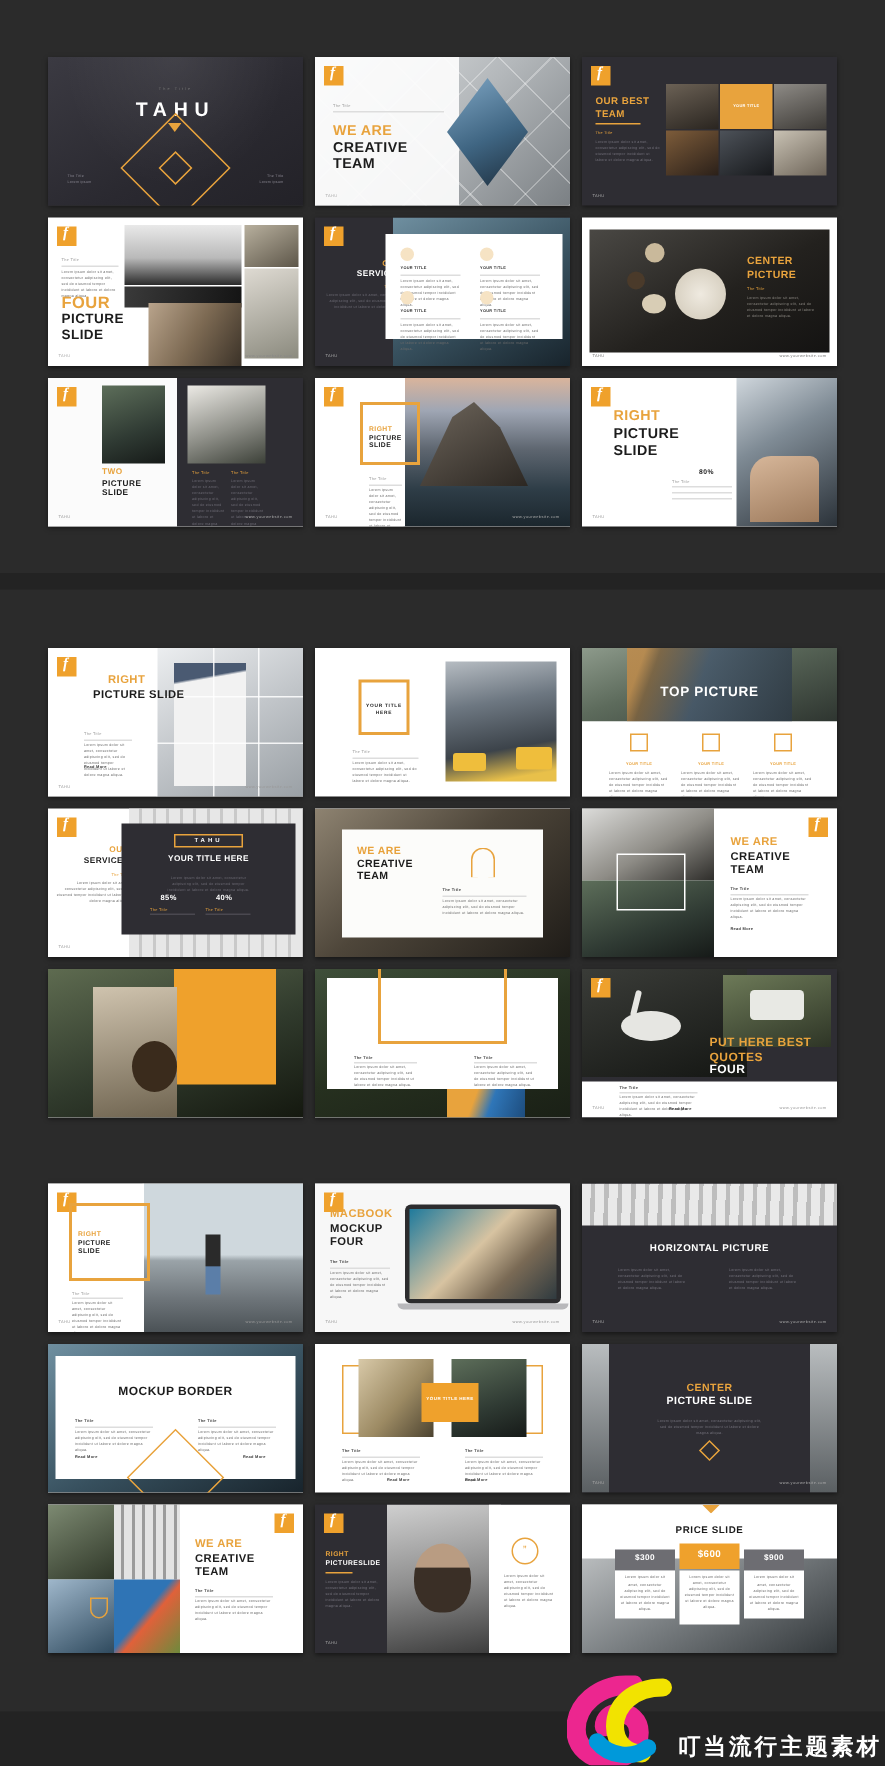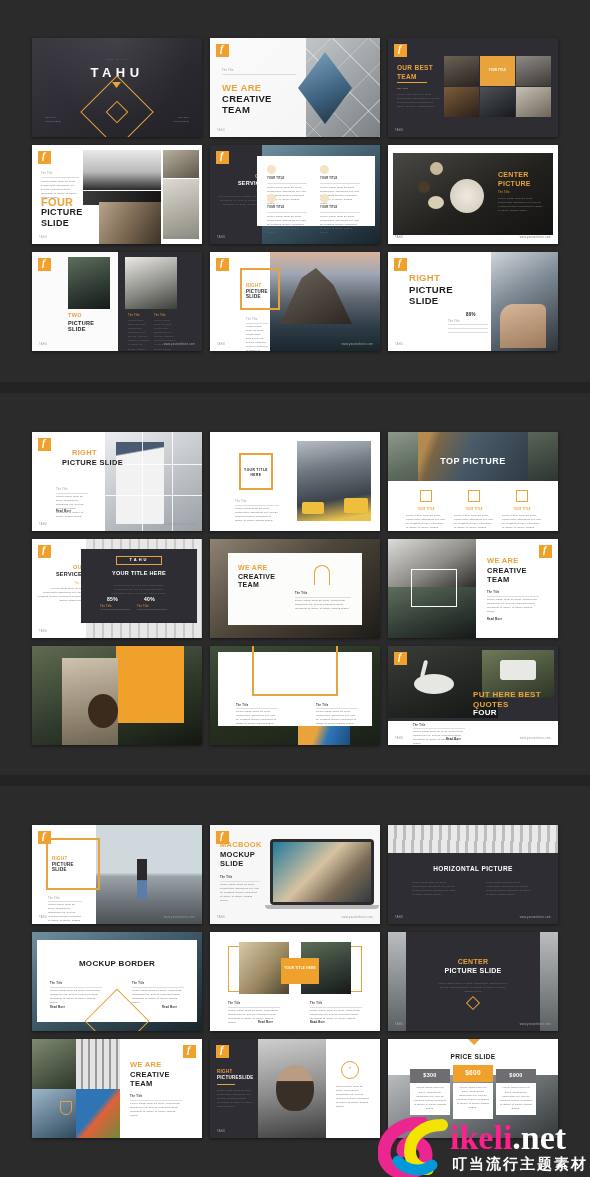--- a/index.html
+++ b/index.html
@@ -351,21 +351,21 @@
     <div class="rule" style="position:absolute;left:25px;top:82px;width:52px;"></div>
     <div class="tiny2" style="position:absolute;left:25px;top:84px;width:52px;">Lorem ipsum dolor sit amet, consectetur adipiscing elit, sed do eiusmod tempor incididunt ut labore et dolore magna aliqua.</div>
     <div class="tiny" style="position:absolute;left:58px;top:92px;color:#333;font-weight:bold;">Read More</div>
     <div class="ftl" style="color:#999;">TAHU</div>
     <div class="ftr" style="color:#999;">www.yourwebsite.com</div>
   </div>
 
  </div>
 </div>
 
-<div class="block" style="top:786px; height:391px;">
+<div class="block" style="top:750px; height:391px;">
  <div class="grid" style="top:39px;">
 
   <div class="slide">
     <div class="ph" style="left:63px;top:0;width:107px;height:99px;background:linear-gradient(180deg,#cfd8dd 0 48%,#9aa3a8 52%,#6d7479 78%,#4b5256);"></div>
     <div style="position:absolute;left:105px;top:34px;width:10px;height:40px;background:linear-gradient(180deg,#2a2a2a 0 52%,#5b7ea8 54%);"></div>
     <div class="card" style="left:0;top:0;width:64px;height:99px;background:#fff;"></div>
     <span class="mark tl"></span>
     <div class="obox" style="left:14px;top:13px;width:54px;height:52px;"></div>
     <div class="ttl o" style="position:absolute;left:20px;top:31px;font-size:4.5px;">RIGHT</div>
     <div class="ttl k" style="position:absolute;left:20px;top:37px;font-size:4.5px;width:32px;">PICTURE SLIDE</div>
@@ -373,21 +373,21 @@
     <div class="rule" style="position:absolute;left:16px;top:76px;width:34px;"></div>
     <div class="tiny2" style="position:absolute;left:16px;top:78px;width:34px;">Lorem ipsum dolor sit amet, consectetur adipiscing elit, sed do eiusmod tempor incididunt ut labore et dolore magna aliqua.</div>
     <div class="ftl" style="color:#999;">TAHU</div>
     <div class="ftr" style="color:#999;">www.yourwebsite.com</div>
   </div>
 
   <div class="slide">
     <div class="ph" style="left:0;top:0;width:170px;height:99px;background:#f7f7f7;"></div>
     <span class="mark tl"></span>
     <div class="ttl o" style="position:absolute;left:10px;top:16px;font-size:7.5px;">MACBOOK</div>
-    <div class="ttl k" style="position:absolute;left:10px;top:26px;font-size:7.5px;width:48px;">MOCKUP SLIDE</div>
+    <div class="ttl k" style="position:absolute;left:10px;top:26px;font-size:7.5px;width:48px;">MOCKUP FOUR</div>
     <div class="tiny" style="position:absolute;left:10px;top:51px;color:#444;font-weight:bold;">The Title</div>
     <div class="rule" style="position:absolute;left:10px;top:56px;width:40px;"></div>
     <div class="tiny2" style="position:absolute;left:10px;top:58px;width:40px;">Lorem ipsum dolor sit amet, consectetur adipiscing elit, sed do eiusmod tempor incididunt ut labore et dolore magna aliqua.</div>
     <div style="position:absolute;left:60px;top:14px;width:104px;height:66px;background:#2c2c2e;border-radius:4px;padding:3px;"></div>
     <div style="position:absolute;left:63px;top:17px;width:98px;height:60px;background:linear-gradient(135deg,#1f7a9c,#d7c3a1 45%,#7a6a55 70%,#2f3a3f);"></div>
     <div style="position:absolute;left:55px;top:80px;width:114px;height:4px;background:#b8b8bb;border-radius:0 0 4px 4px;"></div>
     <div class="ftl" style="color:#999;">TAHU</div>
     <div class="ftr" style="color:#999;">www.yourwebsite.com</div>
   </div>
 
@@ -503,17 +503,14 @@
 
  </div>
 </div>
 
 <div id="wm">
   <svg width="212" height="60" viewBox="0 0 212 60">
     <path d="M44 6 C20 6 6 20 6 36 C6 48 16 56 28 56 C40 56 48 48 48 38 C48 30 42 25 35 25 C29 25 25 29 25 34" fill="none" stroke="#ec268f" stroke-width="13" stroke-linecap="round"></path>
     <path d="M64 8 C44 8 32 20 32 34 C32 45 40 52 50 52" fill="none" stroke="#f2e300" stroke-width="12" stroke-linecap="round"></path>
     <path d="M20 44 C28 54 44 56 54 48" fill="none" stroke="#0099da" stroke-width="11" stroke-linecap="round"></path>
   </svg>
-  <div style="position:absolute;left:72px;top:2px;">
-    <span style="font-family:'Liberation Serif',serif;font-size:34px;font-weight:bold;color:#ff1f8e;">ikeli</span><span style="font-family:'Liberation Serif',serif;font-size:34px;font-weight:bold;color:#ffffff;">.net</span>
-  </div>
   <div style="position:absolute;left:74px;top:38px;font-size:15px;font-weight:bold;color:#ffffff;letter-spacing:2px;font-family:'DejaVu Sans',sans-serif;">叮当流行主题素材</div>
 </div>
 
 </body></html>

